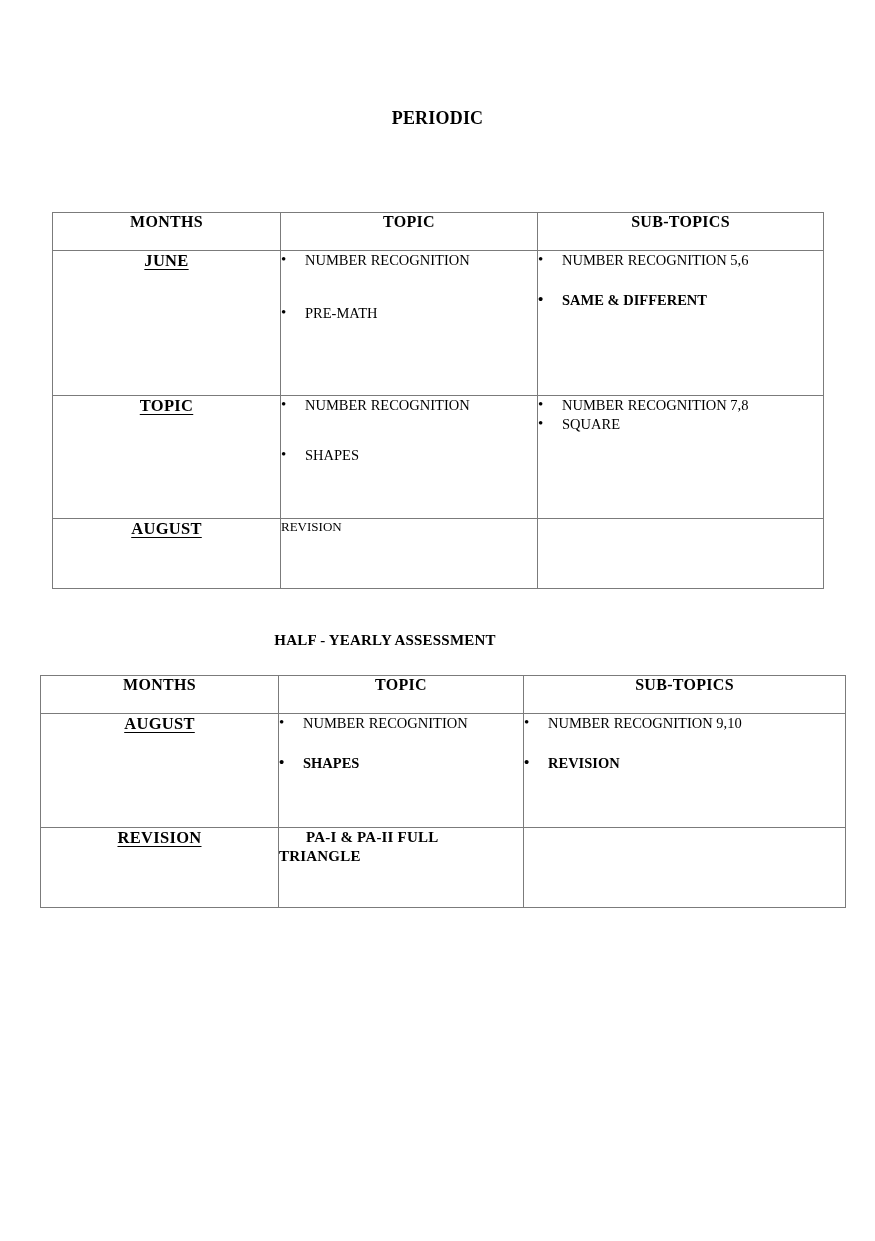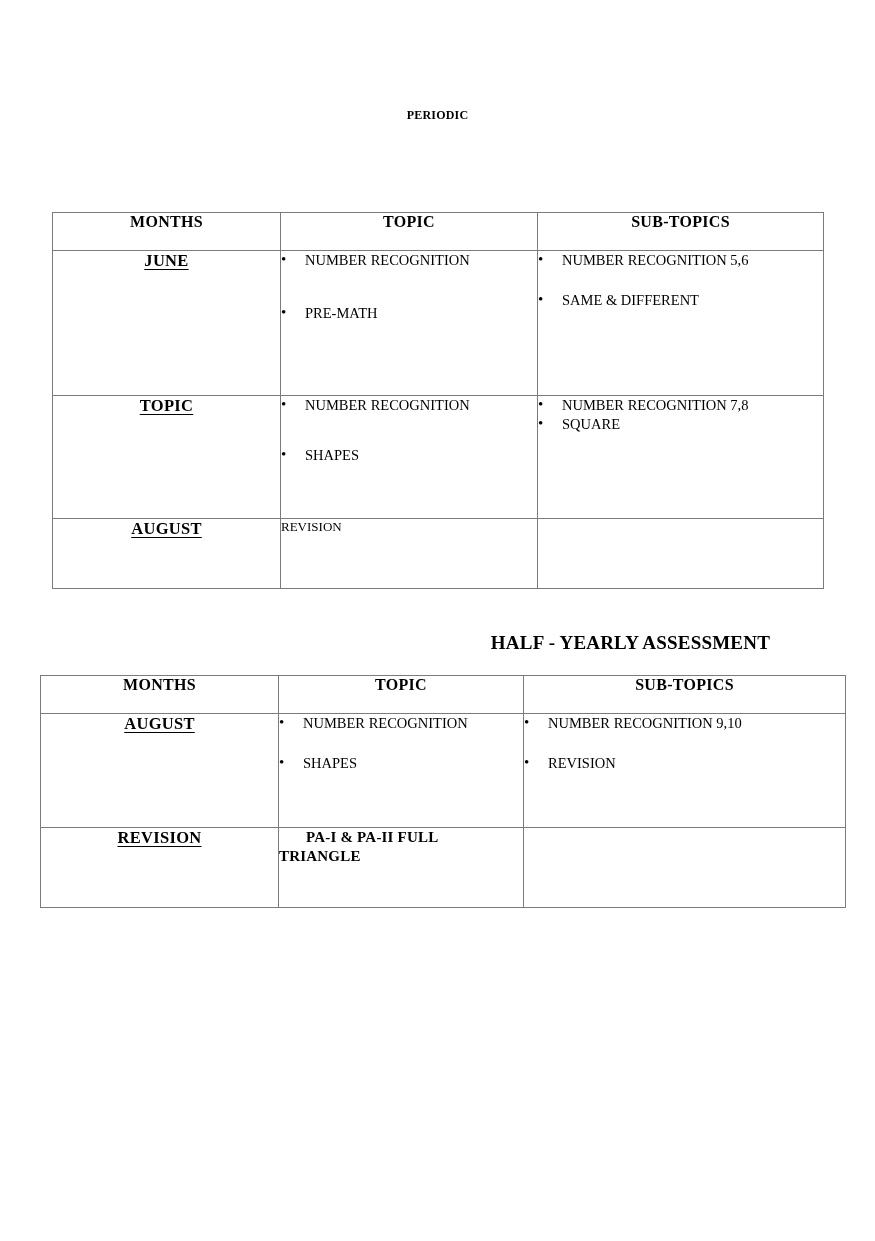--- a/index.html
+++ b/index.html
@@ -23,33 +23,33 @@
     height: 1241px;
   }
 
   
   .doc-title {
     position: absolute;
     left: 0;
     width: 875px;
     text-align: center;
     font-weight: bold;
-    font-size: 12px;
+    font-size: 18px;
     letter-spacing: 0.2px;
   }
   .doc-title.line1 { top: 108px; }
   .doc-title.line2 { top: 144px; }
 
   .section-heading {
     position: absolute;
     left: 0;
     width: 770px;
-    text-align: right;
-    font-weight: bold;
-    font-size: 19px;
+    text-align: center;
+    font-weight: bold;
+    font-size: 15px;
     top: 632px;
     letter-spacing: 0.2px;
   }
 
   
   table.syllabus {
     position: absolute;
     border-collapse: collapse;
     table-layout: fixed;
     background: #14532d;
@@ -133,21 +133,21 @@
   .pad-june-topic  { padding: 54px 0 0 37px; }
   .pad-june-sub    { padding: 54px 10px 0 36px; }
   .pad-july-topic  { padding: 19px 0 0 37px; }
   .pad-july-sub    { padding: 19px 10px 0 36px; }
   .pad-aug1-topic  { padding: 24px 0 0 39px; }
   .pad-aug2-topic  { padding: 20px 12px 0 40px; }
   .pad-aug2-sub    { padding: 20px 10px 0 37px; }
   .pad-sept-topic  { padding: 23px 0 0 0; }
 
   .gap-lg li + li { margin-top: 34px; }
-  .gap-md li + li { margin-top: 21px; }
+  .gap-md li + li { margin-top: 21px; font-weight: bold; }
   .gap-sm li + li { margin-top: 0px; }
   .gap-xl li + li { margin-top: 31px; }
 
   .month-pad-june  { padding-top: 59px; }
   .month-pad-july  { padding-top: 30px; }
   .month-pad-aug1  { padding-top: 26px; }
   .month-pad-aug2  { padding-top: 57px; }
   .month-pad-sept  { padding-top: 28px; }
 
   .sept-topic-line1 { padding-left: 27px; }

